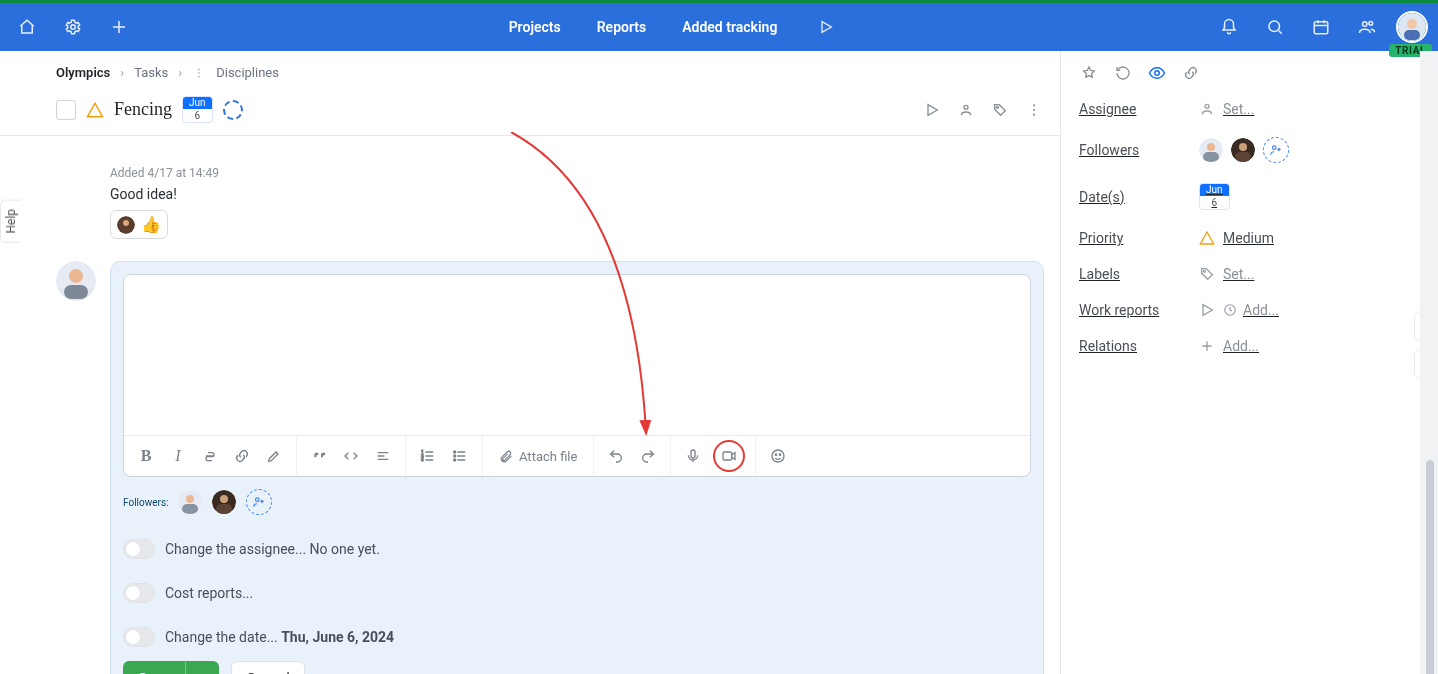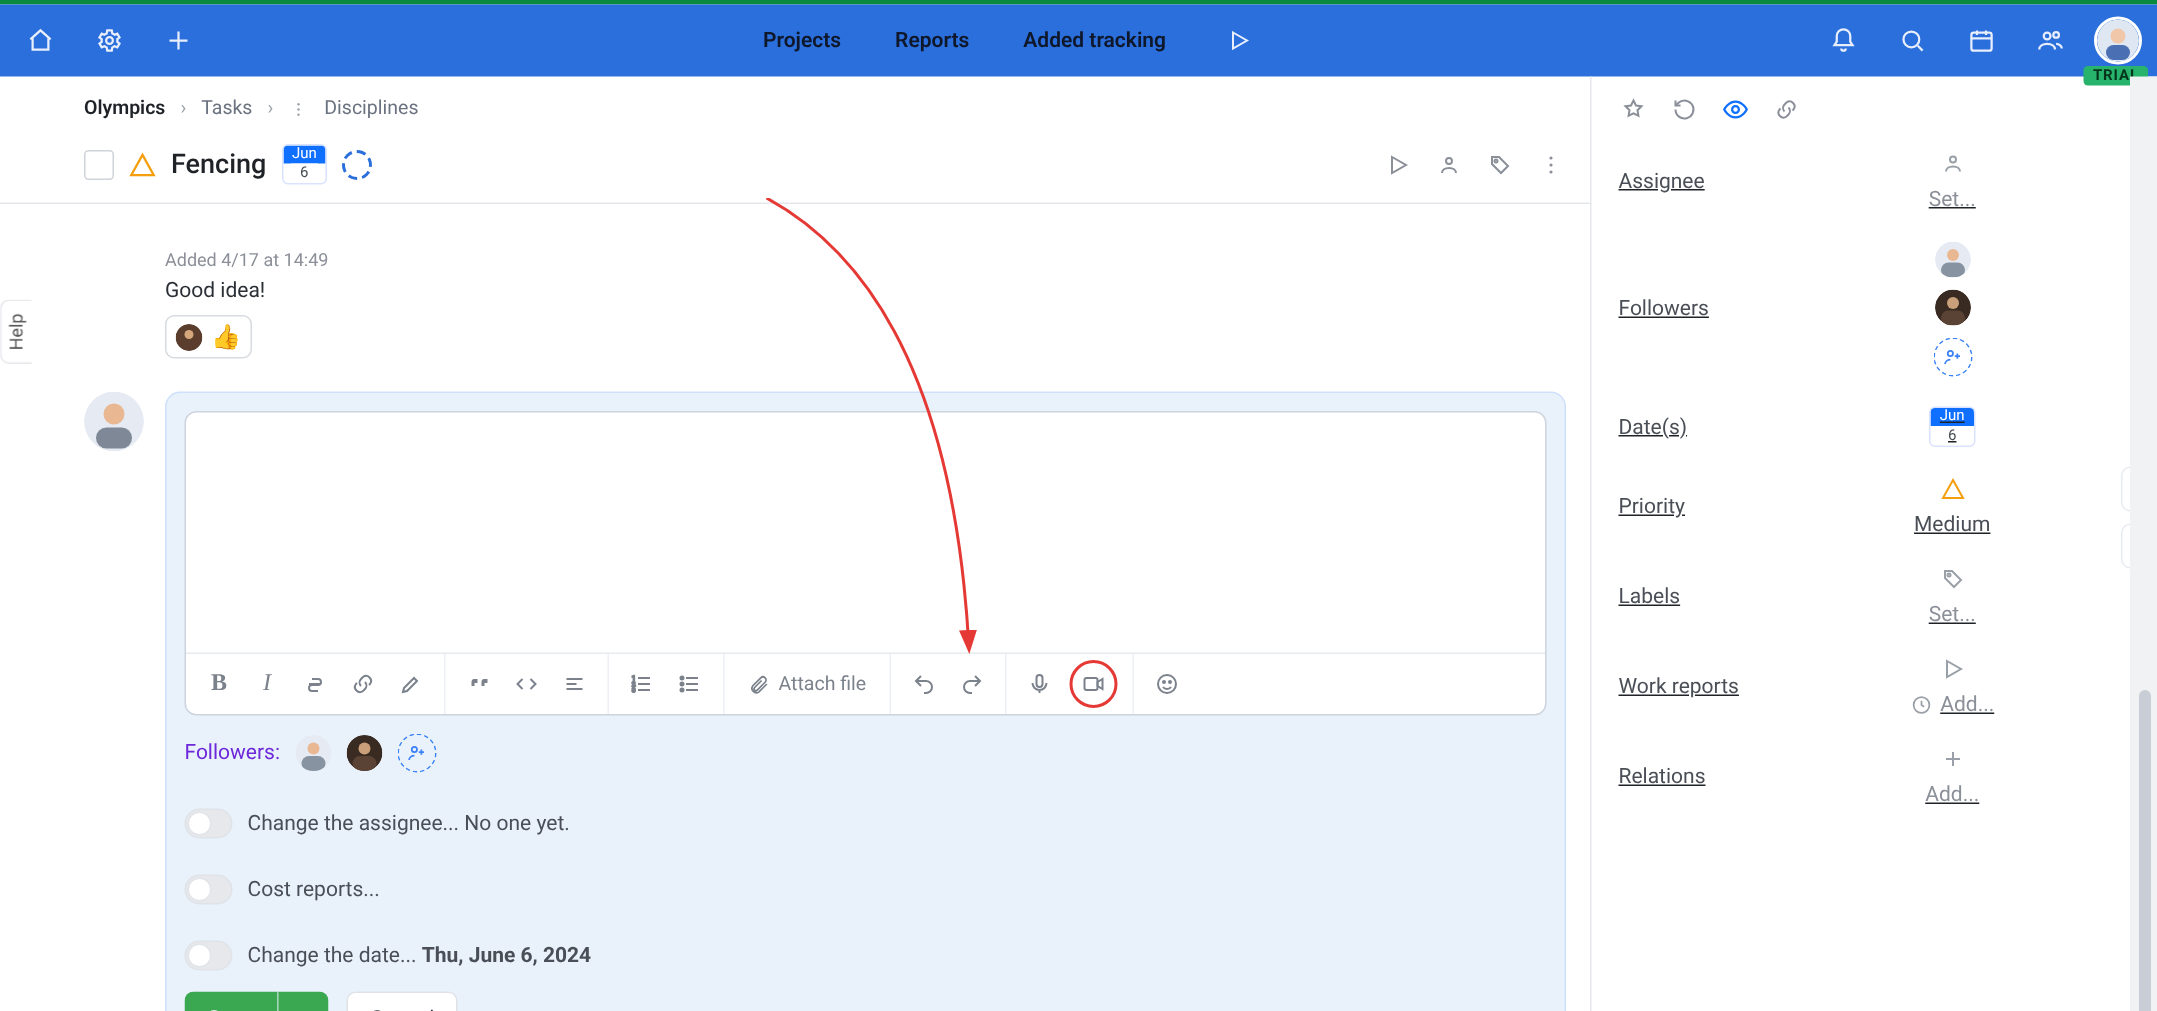--- a/index.html
+++ b/index.html
@@ -23,21 +23,21 @@
   body{font-family:-apple-system,BlinkMacSystemFont,"Segoe UI",Roboto,Helvetica,Arial,sans-serif;color:var(--text);background:var(--bg);}
 
   
   .green-strip{height:3px;background:var(--green-strip);width:100%;}
 
   
   .topbar{height:48px;background:var(--blue);display:flex;align-items:center;justify-content:space-between;padding:0 10px;color:#fff;}
   .topbar .left,.topbar .right,.topbar .center{display:flex;align-items:center;gap:12px;}
   .topbar .center{gap:28px;}
   .icon-btn{width:34px;height:34px;border-radius:6px;display:flex;align-items:center;justify-content:center;cursor:pointer;color:#e8eefc;}
-  .tab-link{color:#0f172a;font-weight:600;font-size:14px;cursor:pointer;padding:6px 4px;}
+  .tab-link{color:#ffffff;font-weight:600;font-size:14px;cursor:pointer;padding:6px 4px;}
   .avatar{width:28px;height:28px;border-radius:50%;overflow:hidden;flex:0 0 auto;display:inline-block;}
   .avatar.big{width:40px;height:40px;}
   .avatar.sm{width:24px;height:24px;}
   .avatar svg{display:block;}
   .trial-badge{position:absolute;right:6px;top:44px;background:#27b36b;color:#04351c;font-size:10px;font-weight:700;padding:1px 6px;border-radius:3px;letter-spacing:.06em;}
 
   
   .page{display:grid;grid-template-columns:1fr 360px 18px;min-height:calc(100vh - 48px - 3px);}
   .help-tab{position:fixed;left:0;top:200px;background:#fff;border:1px solid var(--border);border-left:none;border-radius:0 6px 6px 0;font-size:12px;color:#555;writing-mode:vertical-rl;transform:rotate(180deg);padding:8px 3px;cursor:pointer;}
   .content-col{padding:0 16px 24px 56px;}
@@ -48,21 +48,21 @@
   .crumbs{display:flex;align-items:center;gap:10px;color:var(--muted);font-size:13px;padding:14px 0 10px 0;}
   .crumb{cursor:pointer;}
   .crumb.strong{color:#1f2328;font-weight:600;}
   .chev{color:#9aa0a7;}
   .overflow-dots{display:inline-flex;align-items:center;justify-content:center;width:14px;height:14px;}
 
   
   .task-header{display:flex;align-items:center;justify-content:space-between;padding:6px 0 8px 0;}
   .task-title-wrap{display:flex;align-items:center;gap:10px;}
   .cbox{width:18px;height:18px;border:1.5px solid #cfd4da;border-radius:3px;}
-  .title-text{font-size:18px;font-weight:500;}
+  .title-text{font-size:18px;font-weight:500;font-family:Liberation Serif, serif;}
   .chip-date{display:inline-flex;flex-direction:column;align-items:center;justify-content:center;border-radius:4px;overflow:hidden;border:1px solid #d9e3ff;}
   .chip-date .m{background:var(--chip);color:#fff;font-size:10px;padding:1px 6px;line-height:1;}
   .chip-date .d{font-size:10px;color:#4a4f57;padding:1px 6px;background:#fff;line-height:1.1;}
   .dotted-circle{width:16px;height:16px;border:2px dashed #2a6fdb;border-radius:50%;}
   .header-actions{display:flex;align-items:center;gap:14px;color:#8a8f98;}
   .ha{width:20px;height:20px;display:flex;align-items:center;justify-content:center;cursor:pointer;color:#8a8f98;}
 
   .divider{height:1px;background:var(--border);margin:4px -16px 0 -56px;}
 
   
@@ -77,41 +77,41 @@
   .composer-panel{flex:1;background:#e9f1fb;border:1px solid #cfe0fb;border-radius:10px;padding:12px;}
   .editor{border:1px solid #cdd4de;border-radius:8px;background:#fff;overflow:hidden;}
   .editor .area{height:160px;}
   .toolbar{display:flex;align-items:center;border-top:1px solid #e7ebf0;height:40px;}
   .tgroup{display:flex;align-items:center;gap:8px;padding:0 10px;border-right:1px solid #edf0f4;height:100%;}
   .tgroup:last-child{border-right:none;}
   .tbtn{width:24px;height:24px;display:flex;align-items:center;justify-content:center;color:#7b828c;cursor:pointer;border-radius:4px;}
   .attach{display:flex;align-items:center;gap:6px;color:#7b828c;font-size:13px;cursor:pointer;padding:0 6px;}
   .circ-red{border:2px solid #e53935;border-radius:50%;width:28px;height:28px;display:flex;align-items:center;justify-content:center;}
 
-  .followers-line{display:flex;align-items:center;gap:10px;margin-top:12px;color:#6d28d9;font-size:14px;}
+  .followers-line{display:flex;align-items:center;gap:10px;margin-top:12px;color:#0c4a6e;font-size:10px;}
   .add-pill{width:24px;height:24px;border:1.5px dashed #3b82f6;border-radius:50%;display:flex;align-items:center;justify-content:center;color:#3b82f6;cursor:pointer;}
 
   .toggle-row{display:flex;align-items:center;gap:10px;color:#4a4f57;font-size:14px;margin-top:24px;}
   .toggle{width:30px;height:18px;background:#e6e8ec;border-radius:10px;position:relative;cursor:pointer;border:1px solid #dfe3e8;}
   .toggle .knob{position:absolute;width:14px;height:14px;border-radius:50%;background:#fff;top:1px;left:1px;border:1px solid #e1e4e9;}
 
   .composer-actions{display:flex;align-items:center;gap:12px;margin-top:14px;}
   .btn{height:34px;border-radius:6px;border:1px solid transparent;font-size:14px;cursor:pointer;padding:0 14px;}
   .btn.primary{background:var(--green);color:#fff;}
   .btn.primary.split{border-top-right-radius:0;border-bottom-right-radius:0;}
   .btn.caret{width:34px;padding:0;border-left:1px solid rgba(255,255,255,.35);border-top-left-radius:0;border-bottom-left-radius:0;background:var(--green);color:#fff;}
   .btn.secondary{background:#fff;border-color:#dfe3e8;color:#2b2f36;}
 
   
   .side-panel{border-left:1px solid var(--border);padding:12px 16px 24px 18px;text-decoration:underline;}
   .side-top{display:flex;gap:14px;color:#8a8f98;align-items:center;margin-bottom:8px;}
   .side-top .on{color:#0f6fff;}
   .kv{display:grid;grid-template-columns:110px 1fr;align-items:center;gap:10px 10px;padding:10px 0;}
   .k{color:#4a4f57;font-size:14px;}
-  .v{color:#8a8f98;font-size:14px;display:flex;align-items:center;gap:8px;flex-direction:column;}
+  .v{color:#8a8f98;font-size:14px;display:flex;align-items:center;gap:8px;}
   .side-arrows{position:relative;}
   .arrow-btn{width:28px;height:28px;display:flex;align-items:center;justify-content:center;border:1px solid #e7ebf0;border-radius:6px;color:#6b7280;background:#fff;}
   .arrows-wrap{position:absolute;right:-24px;top:260px;display:flex;flex-direction:column;gap:8px;}
 
   
   .overlay-arrow{position:absolute;pointer-events:none;}
   .rel{position:relative;}
 
   
   svg{display:block;}

